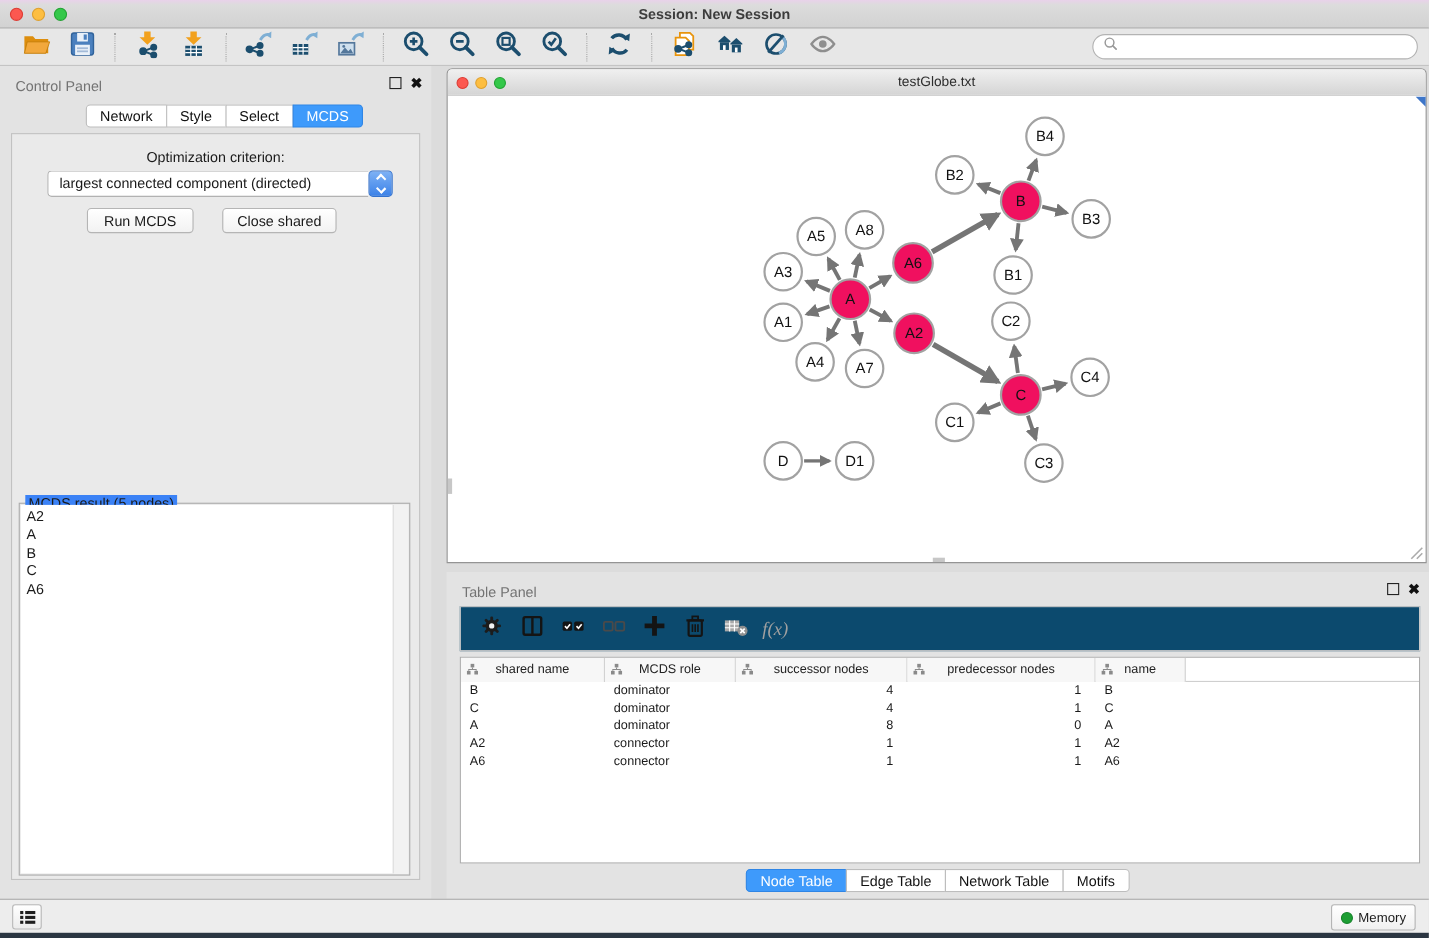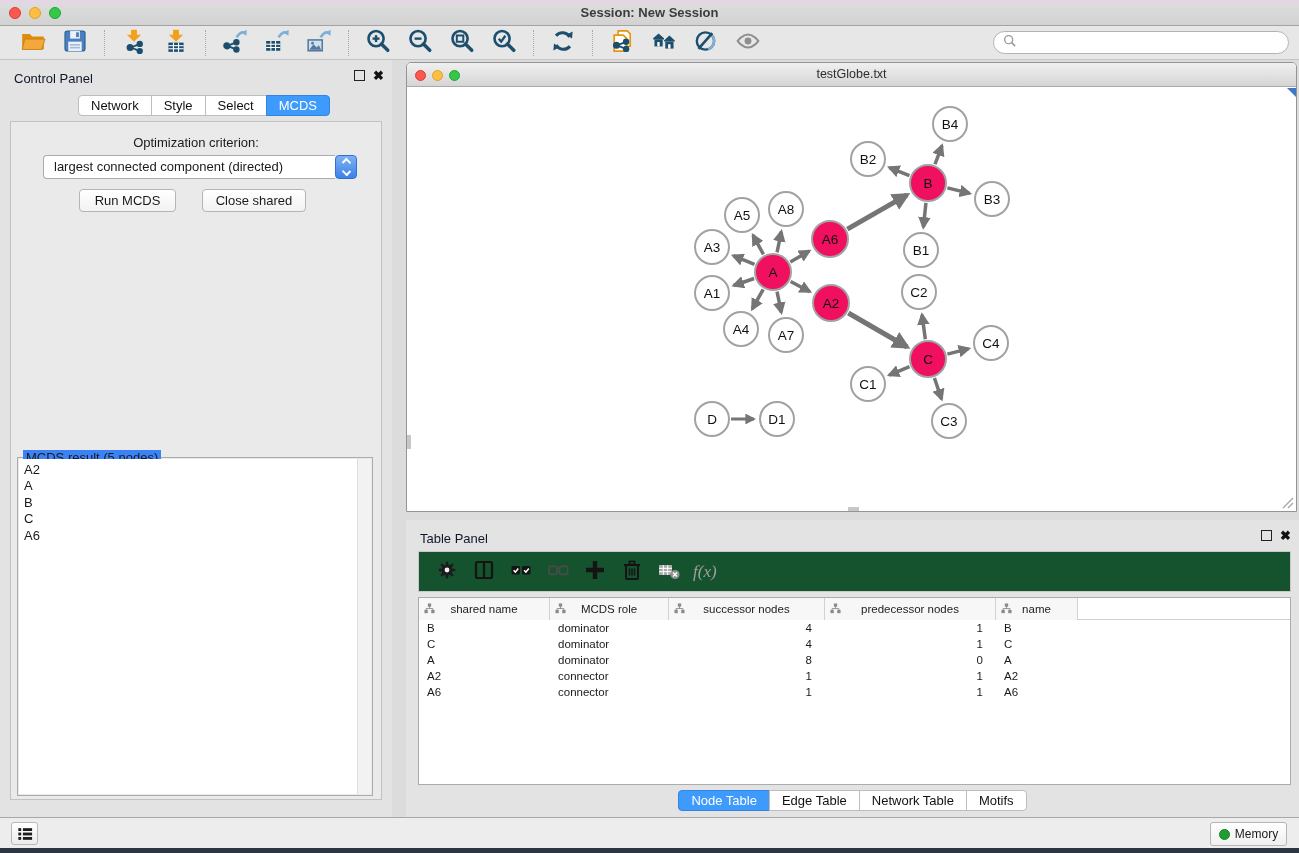--- a/index.html
+++ b/index.html
@@ -24,21 +24,21 @@
     background:#e7e7e7; border-bottom:1px solid #c4c4c4;
     display:flex; align-items:center; padding:0 10px 0 12px; }
   .tb-btn { width:42px; height:30px; display:flex; align-items:center; justify-content:center; }
   .tb-sep { width:0; height:26px; border-left:1px dotted #a8a8a8; margin:0 8px; }
   .searchbox { margin-left:auto; width:296px; height:23px; background:#fff;
     border:1px solid #b3b3b3; border-radius:12px; display:flex; align-items:center; padding:0 8px; }
   .searchbox input { border:none; outline:none; flex:1; font-size:12px; background:transparent; }
 
   
   .control-panel { position:absolute; left:0; top:60px; width:392px; height:757px; background:#e3e3e3; }
-  .panel-title { position:absolute; left:14px; top:11px; font-size:13px; color:#0f172a; }
+  .panel-title { position:absolute; left:14px; top:11px; font-size:13px; color:#737373; }
   .panel-hdr-icons { position:absolute; right:8px; top:10px; display:flex; gap:8px; align-items:center; }
   .float-ic { width:11px; height:11px; border:1.5px solid #222; }
   .close-x { font-size:13px; font-weight:bold; color:#111; line-height:11px; }
 
   .seg-tabs { display:flex; }
   .cp-tabs { position:absolute; left:78px; top:35px; }
   .seg-tab { height:21px; line-height:19px; padding:0 12px; background:#fff;
     border:1px solid #bdbdbd; margin-left:-1px; font-size:13px; color:#111; }
   .seg-tab:first-child { border-radius:4px 0 0 4px; margin-left:0; }
   .seg-tab:last-child { border-radius:0 4px 4px 0; }
@@ -80,21 +80,21 @@
   .nw-canvas { position:absolute; left:0; top:25px; right:0; bottom:0; overflow:hidden; }
   .nw-corner { position:absolute; right:0; top:25px; width:0; height:0;
     border-left:9px solid transparent; border-top:9px solid #3e76c9; }
   .nw-grip { position:absolute; right:2px; bottom:2px; }
   .nw-vthumb { position:absolute; left:0; top:347px; width:4px; height:14px; background:#c7c7c7; }
   .nw-hthumb { position:absolute; left:441px; bottom:0; width:11px; height:4px; background:#c7c7c7; }
 
   
   .table-panel { position:absolute; left:406px; top:520px; width:893px; height:297px; background:#e3e3e3; }
   .tp-toolbar { position:absolute; left:12px; right:8px; top:31px; height:41px;
-    background:#14532d; border:1px solid #c9c9c9; display:flex; align-items:center; padding-left:9px; }
+    background:#0c4a6e; border:1px solid #c9c9c9; display:flex; align-items:center; padding-left:9px; }
   .tp-ic { width:37px; height:30px; display:flex; align-items:center; justify-content:center; }
   .fx-label { font-size:17px; color:#a0a0a0; font-family:"Liberation Serif",serif; font-style:italic; margin-left:6px; }
 
   .tp-table { position:absolute; left:12px; right:8px; top:77px; height:188px;
     background:#fff; border:1px solid #acacac; overflow:hidden; }
   .tbl-header { display:flex; height:22px; border-bottom:1px solid #cfcfcf; background:#fff; }
   .th-cell { position:relative; height:22px; background:#f7f7f7; border-right:1px solid #d2d2d2;
     display:flex; align-items:center; justify-content:center; font-size:11.5px; color:#222; }
   .th-cell svg { position:absolute; left:5px; top:5px; }
   .tbl-row { display:flex; height:16px; align-items:center; }

